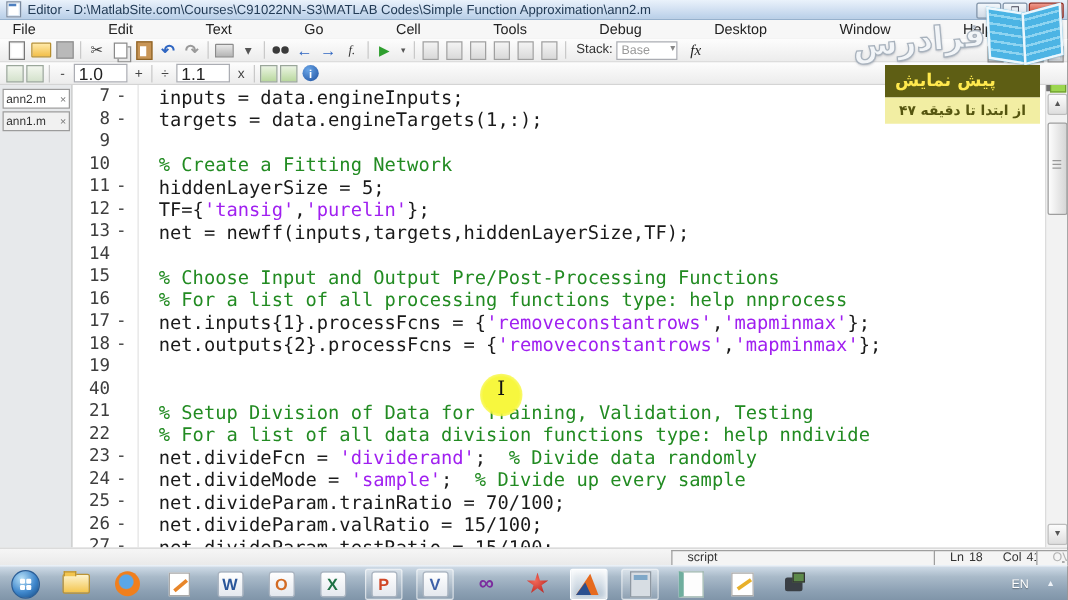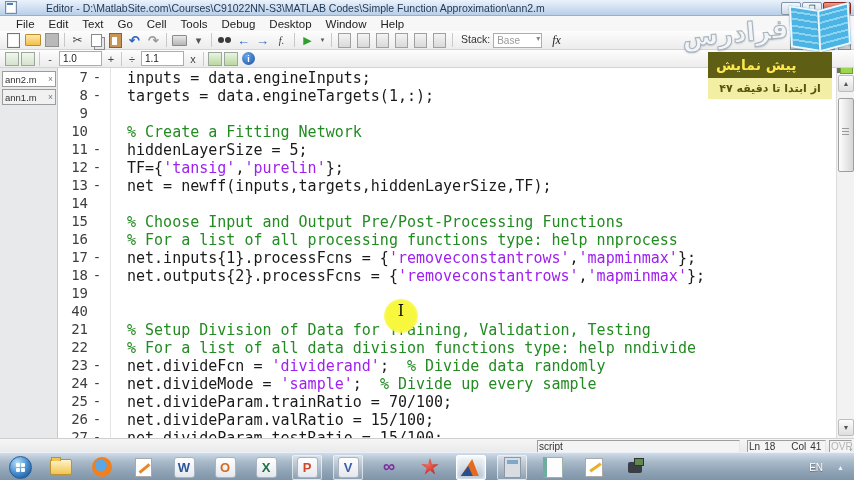--- a/index.html
+++ b/index.html
@@ -2,34 +2,34 @@
 <html style="--comment: #228b22; --string: #a020f0; --code: #1a1a1a; --mlint: #9cd64f; --badgebg: #5e5e14; --badgefg: #ffe94e;"><head>
 <meta charset="utf-8">
 <style>
   html,body{margin:0;padding:0;background:#444;}
   .screen{position:relative;width:854px;height:480px;overflow:hidden;
     font-family:"Liberation Sans",sans-serif;background:#fff;}
 
   
   .titlebar{position:absolute;left:0;top:0;right:0;height:15px;
     background:linear-gradient(#eaf2fb,#cdddf0 60%,#b8cfe8);
-    border-bottom:1px solid #96b1cd;display:flex;align-items:center;gap:24px;}
+    border-bottom:1px solid #96b1cd;display:flex;align-items:center;}
   .doc-ico{width:10px;height:11px;margin:0 5px 0 5px;background:#fff;border:1px solid #7a8aa0;
     box-shadow:inset 0 0 0 1px #dce8f4;position:relative;}
   .doc-ico:after{content:"";position:absolute;left:1px;top:1px;width:6px;height:2px;background:#4d7fc0;}
   .title-text{font-size:10.5px;color:#223b55;white-space:nowrap;}
   .winbtns{position:absolute;right:3px;top:2px;display:flex;gap:1px;}
   .wbtn{width:18px;height:11px;border:1px solid #8294a8;border-radius:2px;
     background:linear-gradient(#f4f8fc,#cfdae6);display:flex;align-items:center;justify-content:center;
     font-size:8px;color:#445;line-height:1;}
   .wbtn.close{background:linear-gradient(#ef9a8d,#d4533f 60%,#b83a28);color:#fff;border-color:#93291c;width:26px;}
 
   
   .menubar{position:absolute;left:0;top:16px;right:0;height:15px;background:#f7f7f7;
-    border-bottom:1px solid #e0e0e0;display:flex;align-items:center;padding-left:9px;}
+    border-bottom:1px solid #e0e0e0;display:flex;align-items:center;padding-left:3px;gap:44px;}
   .mi{font-size:11.5px;color:#222;padding:0 7px;}
 
   
   .toolbar{position:absolute;left:0;right:0;height:18px;
     background:linear-gradient(#fdfdfd,#ececec);border-bottom:1px solid #d4d4d4;
     display:flex;align-items:center;padding-left:4px;}
   .tb1{top:31px;} .tb2{top:50px;height:17px;}
   .ti{width:17px;height:15px;margin:0 1px;display:flex;align-items:center;justify-content:center;
     font-size:11px;color:#555;position:relative;flex:0 0 auto;}
   .sep{width:1px;height:14px;background:#c9c9c9;margin:0 3px;flex:0 0 auto;}
@@ -51,21 +51,21 @@
   .i-run{color:#2e9e2e;font-size:11px;}
   .i-run-options,.dd{color:#555;font-size:7px;width:9px;}
   .gicon{width:11px;height:13px;background:linear-gradient(#f4f4f4,#d9d9d9);border:1px solid #a0a0a0;}
   .stack-group{display:flex;margin-left:5px;flex:0 0 auto;}
   .stack-label{font-size:10.5px;color:#333;margin-right:3px;}
   .stack-select{width:44px;height:13px;border:1px solid #abadb3;background:#fff;display:flex;align-items:center;
     font-size:10px;color:#9a9a9a;padding-left:3px;position:relative;}
   .stack-select:after{content:"▾";position:absolute;right:1px;top:0px;font-size:8px;color:#888;}
   .fx-label{font-style:italic;font-size:12px;color:#222;font-family:"Liberation Serif",serif;margin-left:10px;}
 
-  .cellbox{width:38px;height:13px;border:1px solid #abadb3;background:#fff;font-size:10px;color:#222;
+  .cellbox{width:38px;height:13px;border:1px solid #abadb3;background:#fff;font-size:14px;color:#222;
     display:flex;align-items:center;padding-left:3px;margin:0 2px;flex:0 0 auto;}
   .opbtn{width:14px;height:14px;display:flex;align-items:center;justify-content:center;font-size:11px;color:#444;flex:0 0 auto;}
   .cicon{width:12px;height:12px;border:1px solid #9aa79a;background:linear-gradient(#f2f6ee,#d4e2cc);margin:0 1px;flex:0 0 auto;}
   .iinfo{width:13px;height:13px;border-radius:50%;background:radial-gradient(circle at 35% 30%,#6aa6e8,#1d4f9e);color:#fff;
     font-size:9px;font-weight:bold;display:flex;align-items:center;justify-content:center;margin-left:3px;flex:0 0 auto;}
 
   
   .closedoc{position:absolute;right:5px;top:19px;font-size:10px;color:#556;}
   .dockrow{position:absolute;right:3px;top:37px;display:flex;gap:3px;}
   .dk{width:11px;height:11px;border:1px solid #8a8a8a;background:
@@ -98,21 +98,21 @@
   .sb-thumb{position:absolute;left:1px;top:30px;width:14px;height:72px;border:1px solid #9e9e9e;border-radius:2px;
     background:linear-gradient(90deg,#fdfdfd,#d6d6d6);}
   .sb-thumb:after{content:"";position:absolute;left:3px;top:32px;width:7px;height:1px;background:#999;
     box-shadow:0 3px #999,0 -3px #999;}
   .mlint{position:absolute;right:1px;top:-7px;width:11px;height:11px;background:var(--mlint,#9cd64f);border:1px solid #6f9e2f;}
 
   
   .statusbar{position:absolute;left:0;right:0;top:438px;height:14px;background:linear-gradient(#f6f6f6,#e9e9e9);
     border-top:1px solid #cfcfcf;font-size:10px;color:#333;}
   .sbox{position:absolute;top:1px;height:11px;background:#f4f4f4;border:1px solid;border-color:#9e9e9e #e6e6e6 #e6e6e6 #9e9e9e;
-    display:flex;align-items:center;padding-left:1px;}
+    display:flex;align-items:center;padding-left:12px;}
   .sbox.mode{left:537px;width:200px;}
   .sbox.lncol{left:747px;width:76px;gap:4px;}
   .sbox.ovr{left:829px;width:20px;color:#b3b3b3;}
   .grip{position:absolute;right:1px;bottom:1px;width:8px;height:8px;
     background:radial-gradient(circle at 70% 70%,#aaa 1px,transparent 1.2px);}
 
   
   .taskbar{position:absolute;left:0;right:0;top:452px;height:28px;
     background:linear-gradient(#d0dce8,#a9bac9 30%,#8da1b4 70%,#7e93a7);
     border-top:1px solid #e9f0f7;display:flex;align-items:center;padding-left:5px;}

